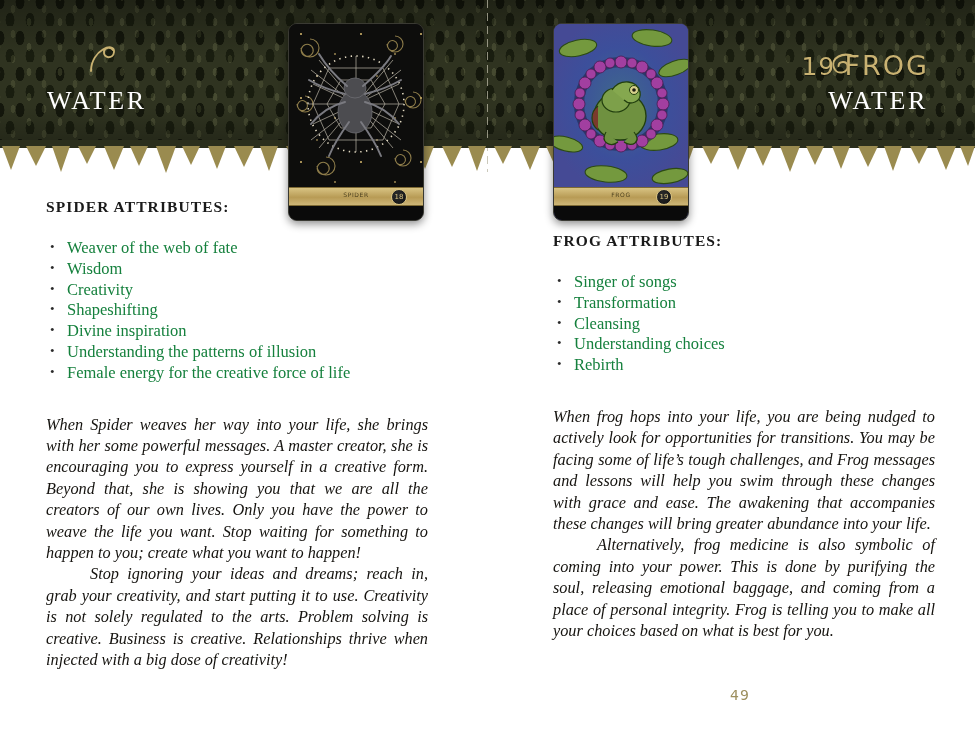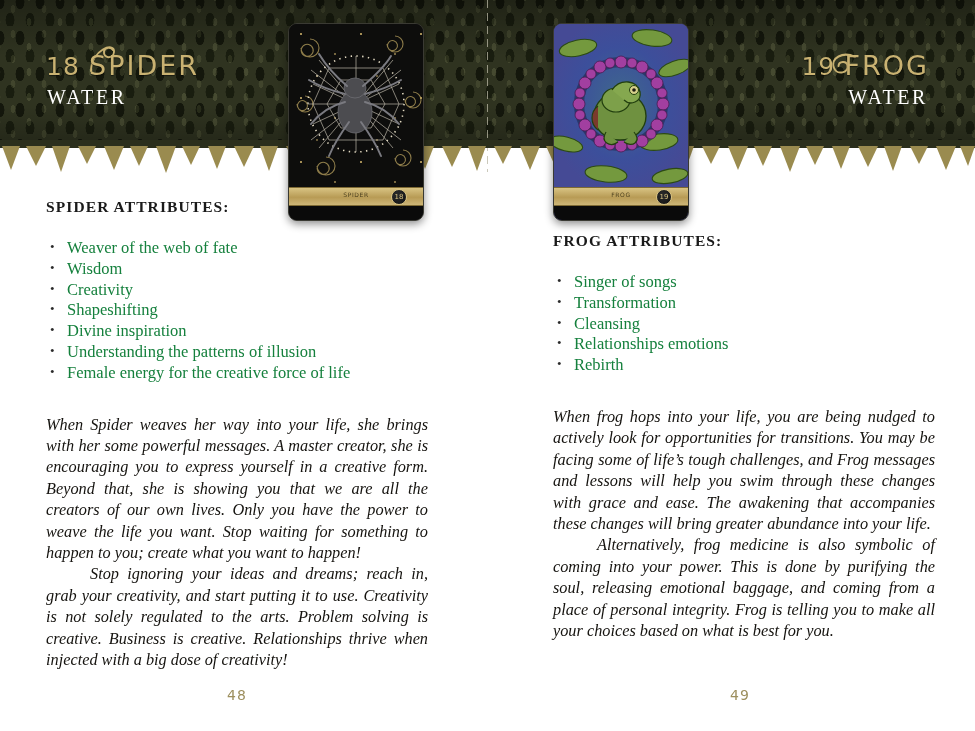--- a/index.html
+++ b/index.html
@@ -91,21 +91,21 @@
   }
   .card-title .num { font-size: 25px; }
   .card-title .name { font-size: 27px; letter-spacing: 2px; }
   #title-left  { left: 46px;  top: 50px; }
   #title-right { right: 46px; top: 50px; text-align: left; }
 
   .element-label {
     position: absolute;
     color: #ffffff;
     font-family: "Liberation Serif", serif;
-    font-size: 20px;
+    font-size: 26px;
     letter-spacing: 2.6px;
     font-variant: small-caps;
     text-transform: uppercase;
     white-space: nowrap;
   }
   #element-left  { left: 47px;  top: 86px; }
   #element-right { right: 47px; top: 86px; text-align: right; }
 
   
   .flourish {
@@ -300,24 +300,20 @@
         <path d="M960 6 L975 6 L968 26 Z"></path>
       </g>
     </svg>
   </div>
 
   <div class="flourish" id="flourish-left">
     <svg viewBox="0 0 36 36" width="36" height="36" aria-hidden="true">
       <path d="M6 33 C6 12, 30 3, 29 14 C28.4 21, 18 21, 19 13.5 C19.6 9, 26 8.5, 28 12" fill="none" stroke="#c9b272" stroke-width="1.9" stroke-linecap="round"></path>
     </svg>
   </div>
-  <div class="card-title" id="title-left">
-    <span class="num">18</span>
-    <span class="name">SPIDER</span>
-  </div>
   <div class="element-label" id="element-left">WATER</div>
 
   <div class="flourish" id="flourish-right">
     <svg viewBox="0 0 34 34" width="34" height="34" aria-hidden="true">
       <path d="M30 9 C18 3, 5 10, 9 20 C12 27.5, 24 25, 22.5 17.5 C21.5 12.5, 14 13, 13.5 18" fill="none" stroke="#c9b272" stroke-width="2" stroke-linecap="round"></path>
     </svg>
   </div>
   <div class="card-title" id="title-right">
     <span class="num">19</span>
     <span class="name">FROG</span>
@@ -454,23 +450,22 @@
     <p class="body-par first">When Spider weaves her way into your life, she brings with her some powerful messages. A master creator, she is encouraging you to express yourself in a creative form. Beyond that, she is showing you that we are all the creators of our own lives. Only you have the power to weave the life you want. Stop waiting for something to happen to you; create what you want to happen!</p>
     <p class="body-par indent">Stop ignoring your ideas and dreams; reach in, grab your creativity, and start putting it to use. Creativity is not solely regulated to the arts. Problem solving is creative. Business is creative. Relationships thrive when injected with a big dose of creativity!</p>
   </div>
 
   <div class="col" id="col-right">
     <h2 class="attr-heading">FROG ATTRIBUTES:</h2>
     <ul class="attr-list">
       <li>Singer of songs</li>
       <li>Transformation</li>
       <li>Cleansing</li>
-      <li>Relationships emotions</li>
+      <li>Understanding choices</li>
       <li>Rebirth</li>
     </ul>
     <p class="body-par first">When frog hops into your life, you are being nudged to actively look for opportunities for transitions. You may be facing some of life’s tough challenges, and Frog messages and lessons will help you swim through these changes with grace and ease. The awakening that accompanies these changes will bring greater abundance into your life.</p>
     <p class="body-par indent">Alternatively, frog medicine is also symbolic of coming into your power. This is done by purifying the soul, releasing emotional baggage, and coming from a place of personal integrity. Frog is telling you to make all your choices based on what is best for you.</p>
   </div>
 
-  <div class="folio" id="folio-left">48</div>
   <div class="folio" id="folio-right">49</div>
 
 </div>
 
 </body></html>

